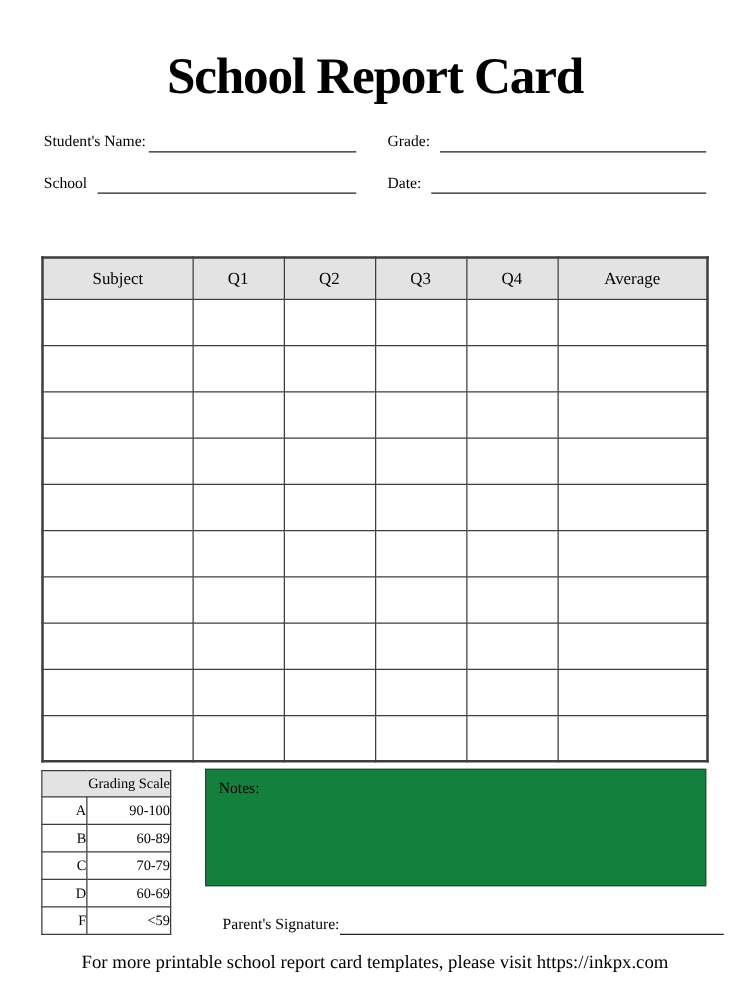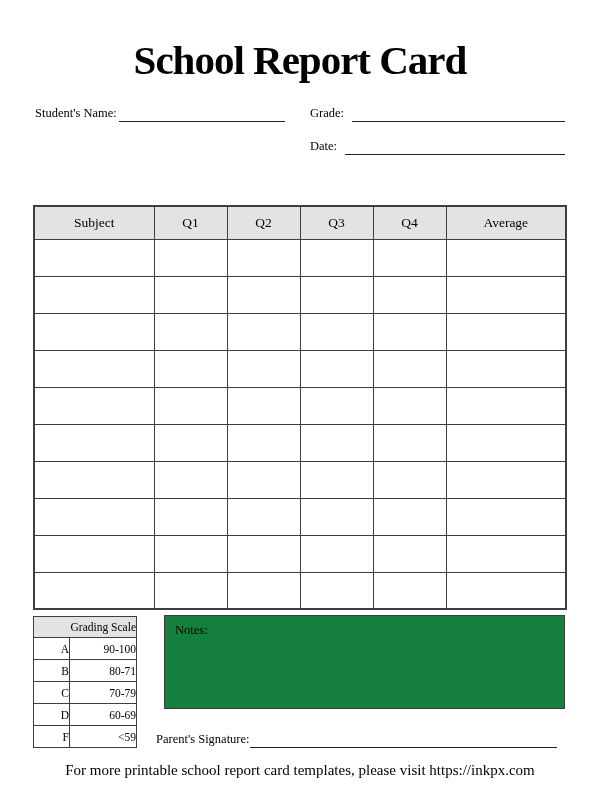--- a/index.html
+++ b/index.html
@@ -78,21 +78,21 @@
     width:401px;height:94px;
     border:1.5px solid var(--border);
     background:#15803d;
   }
   .notes .notes-label{
     display:block;padding:7px 0 0 10px;
     font-size:12.5px;
   }
   
   .signature{
-    position:absolute;left:156px;top:728px;
+    position:absolute;left:178px;top:728px;
     width:401px;display:flex;align-items:flex-end;
     font-size:12.5px;height:20px;
   }
   .signature .lbl{white-space:nowrap;line-height:18px;}
   .signature .line{flex:1;border-bottom:1px solid #222;height:17px;}
   
   .footer{
     position:absolute;top:762px;left:0;width:600px;
     text-align:center;font-size:15px;
   }
@@ -101,20 +101,24 @@
 <body>
 
 <div class="page">
 
   <div class="title">School Report Card</div>
 
   <div class="form-col left">
     <div class="form-row">
       <span class="lbl">Student's Name:</span>
       <span class="line"></span>
+    </div>
+    <div class="form-row">
+      <span class="lbl">School</span>
+      <span class="line gap"></span>
     </div>
   </div>
 
   <div class="form-col right">
     <div class="form-row">
       <span class="lbl">Grade:</span>
       <span class="line gap"></span>
     </div>
     <div class="form-row">
       <span class="lbl">Date:</span>
@@ -235,21 +239,21 @@
         <th colspan="2">Grading Scale</th>
       </tr>
     </thead>
     <tbody id="scale-body">
         <tr>
           <td>A</td>
           <td>90-100</td>
         </tr>
         <tr>
           <td>B</td>
-          <td>80-71</td>
+          <td>60-89</td>
         </tr>
         <tr>
           <td>C</td>
           <td>70-79</td>
         </tr>
         <tr>
           <td>D</td>
           <td>60-69</td>
         </tr>
         <tr>

